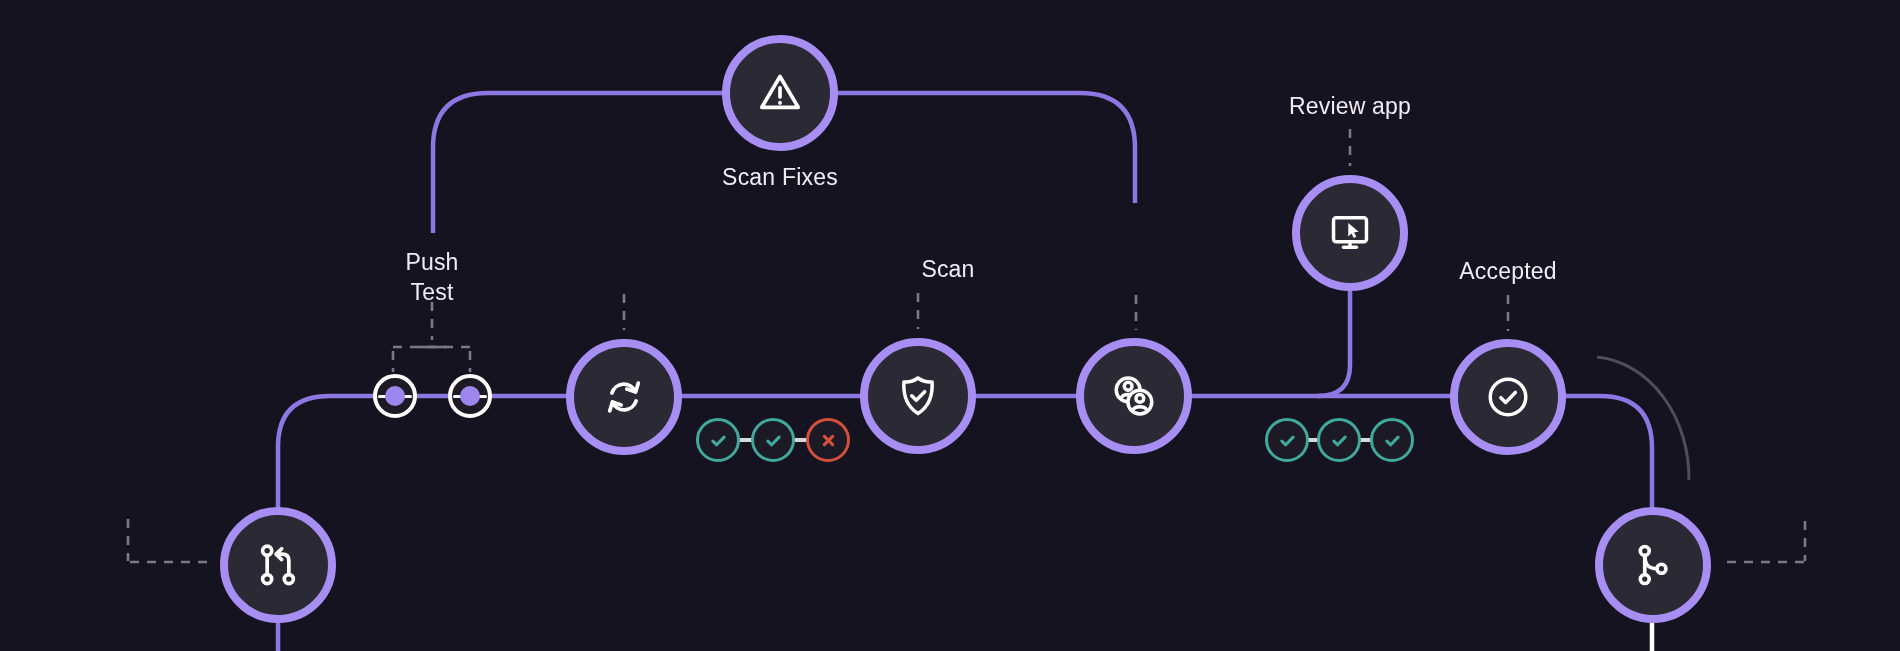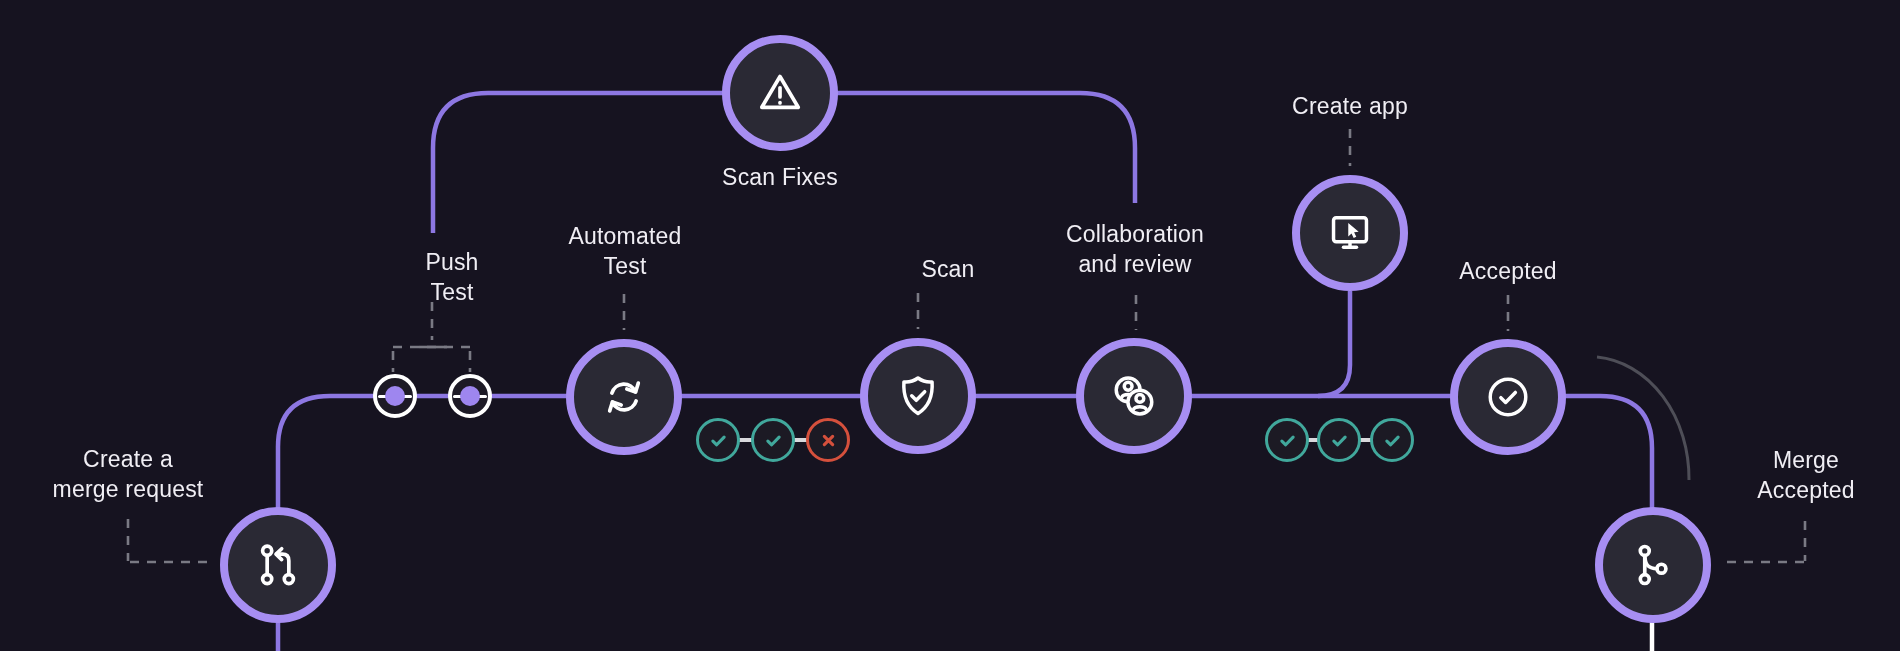--- a/index.html
+++ b/index.html
@@ -209,46 +209,30 @@
       </svg>
 
   </div>
   <div class="status" style="left:1392px;top:440px" data-result="pass">
     <svg class="glyph-check" viewBox="0 0 24 24">
         <path d="M7 12.5 L10.4 15.8 L17 9"></path>
       </svg>
 
   </div>
 
-  <div class="label" style="left:128px;top:444px">
-    <div>Create a</div>
-    <div>merge request</div>
-  </div>
-  <div class="label" style="left:452px;top:247px">
+  <div class="label" style="left:432px;top:247px">
     <div>Push</div>
     <div>Test</div>
   </div>
-  <div class="label" style="left:625px;top:221px">
-    <div>Automated</div>
-    <div>Test</div>
-  </div>
   <div class="label" style="left:780px;top:162px">
     <div>Scan Fixes</div>
   </div>
   <div class="label" style="left:948px;top:254px">
     <div>Scan</div>
   </div>
-  <div class="label" style="left:1135px;top:219px">
-    <div>Collaboration</div>
-    <div>and review</div>
-  </div>
   <div class="label" style="left:1350px;top:91px">
-    <div>Create app</div>
+    <div>Review app</div>
   </div>
   <div class="label" style="left:1508px;top:256px">
     <div>Accepted</div>
   </div>
-  <div class="label" style="left:1806px;top:445px">
-    <div>Merge</div>
-    <div>Accepted</div>
-  </div>
 
 </div>
 
 </body></html>

